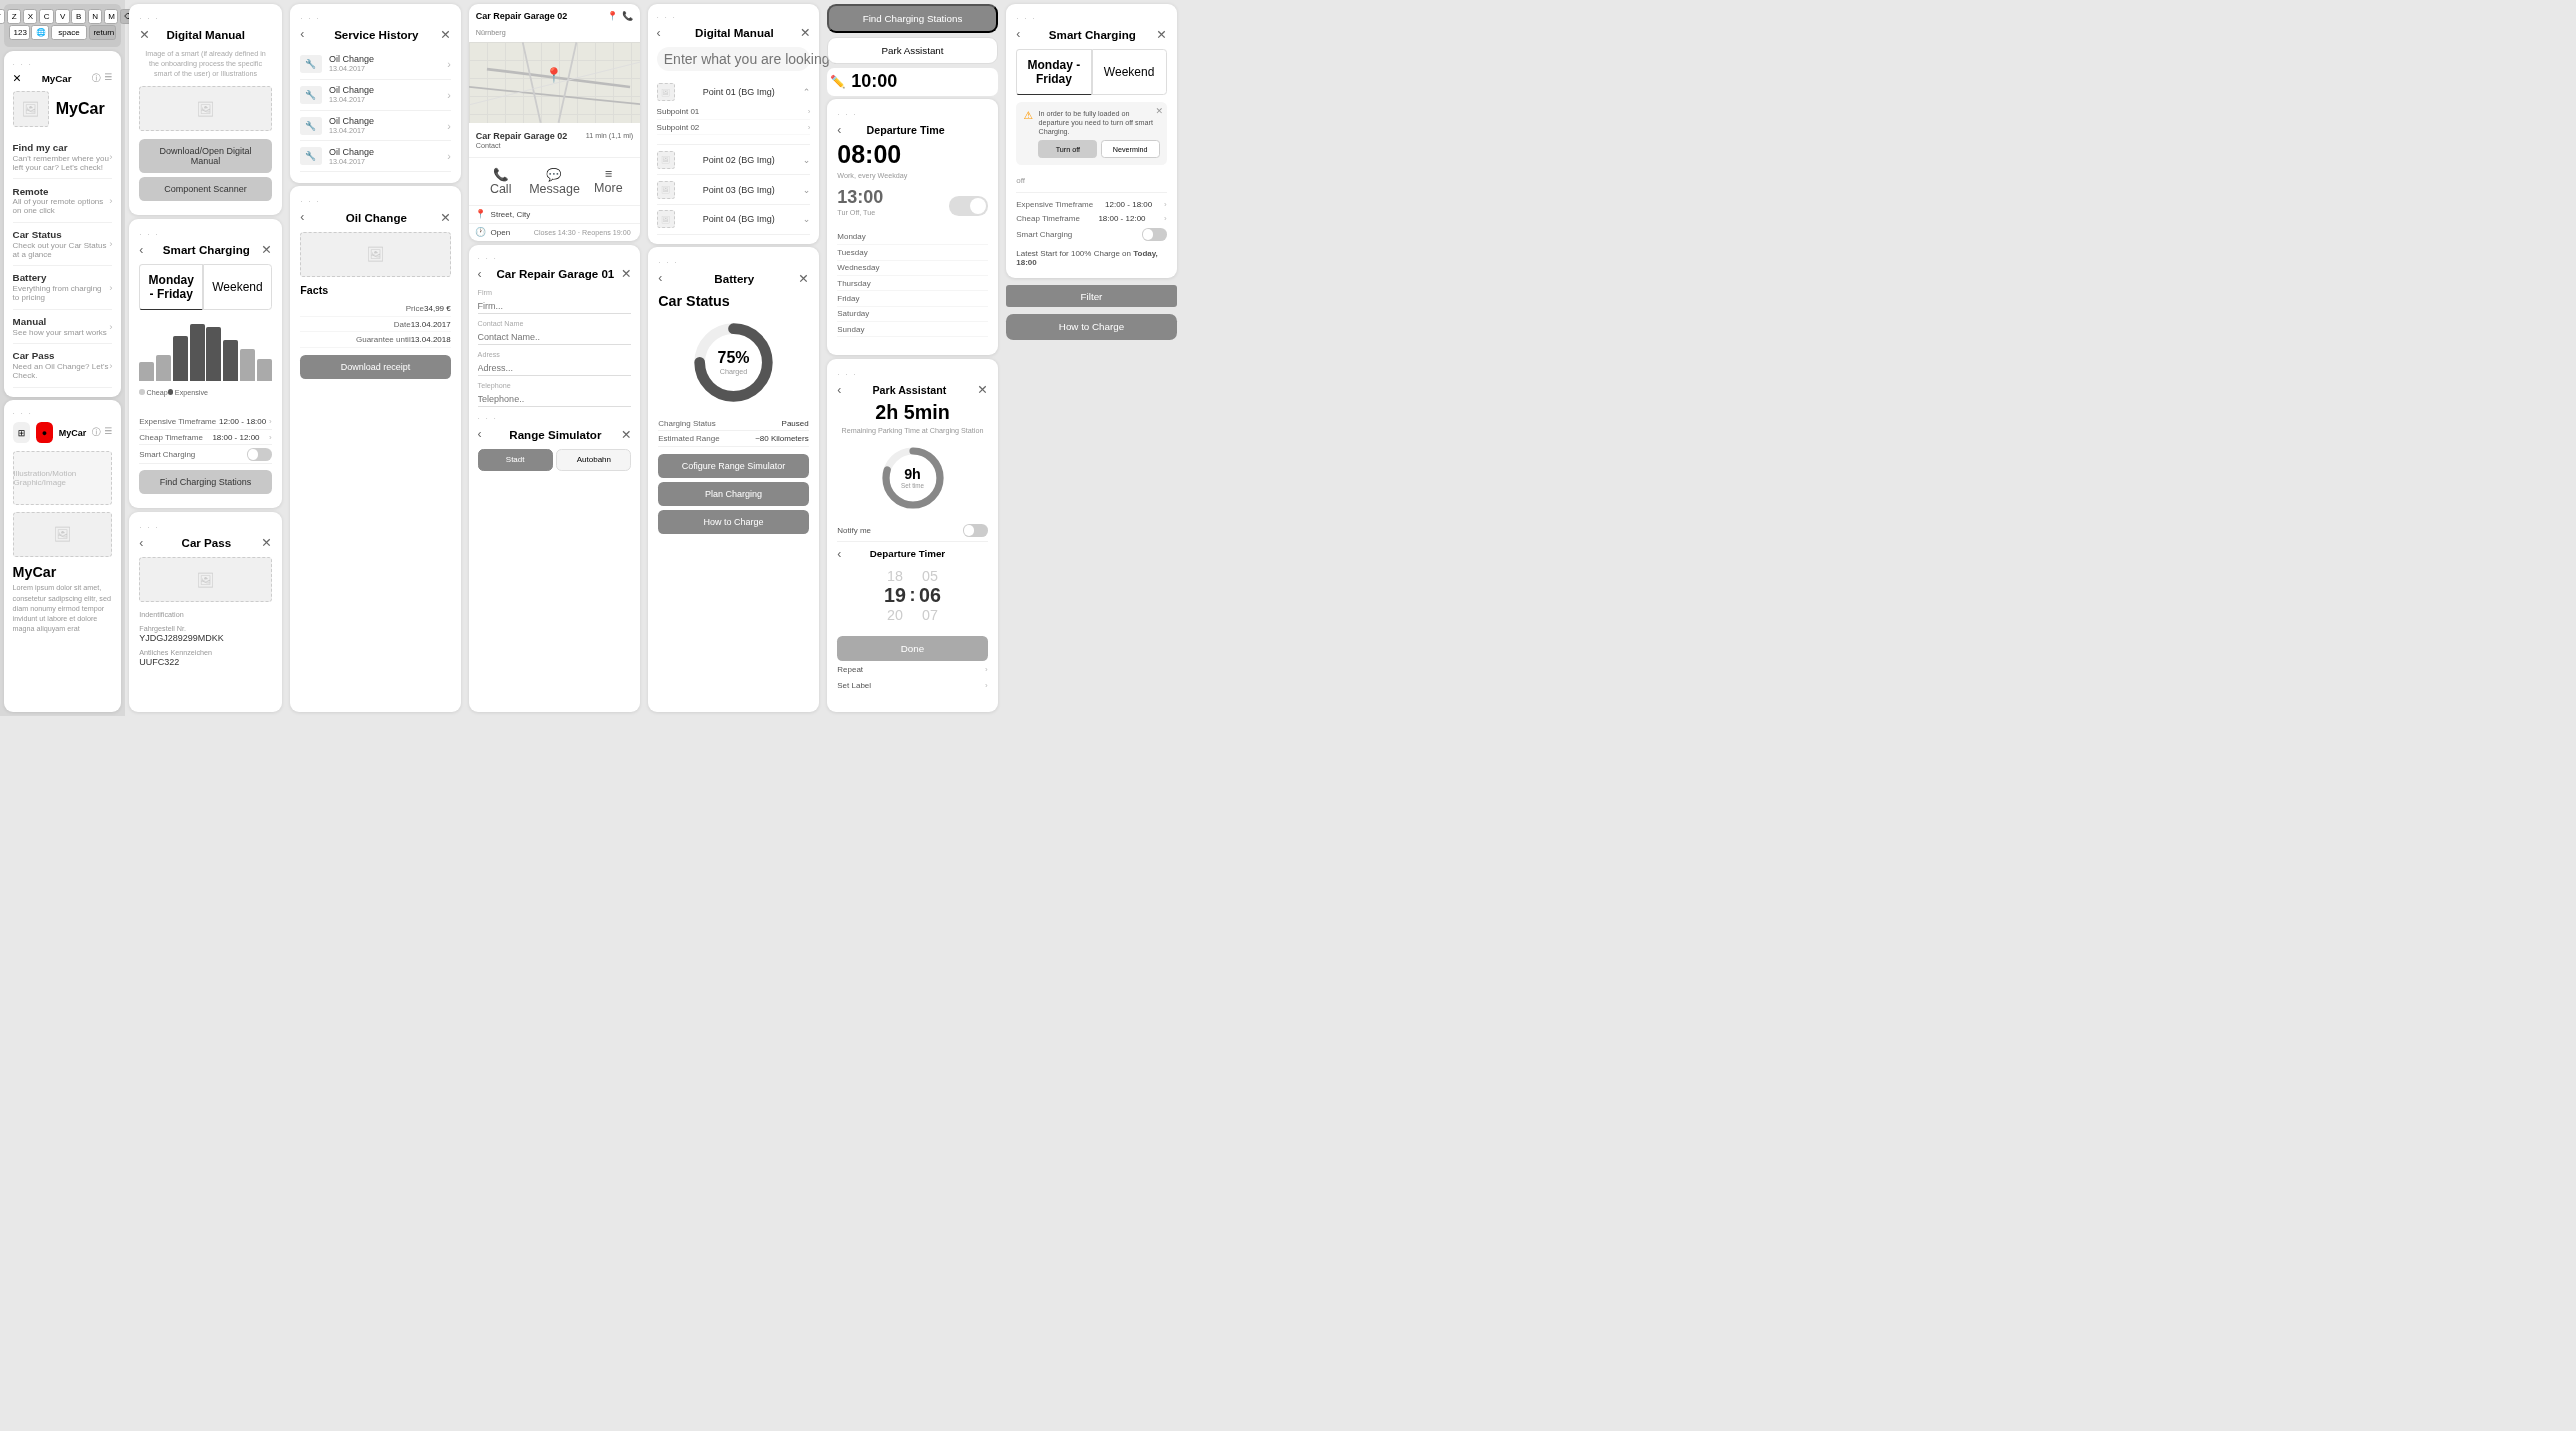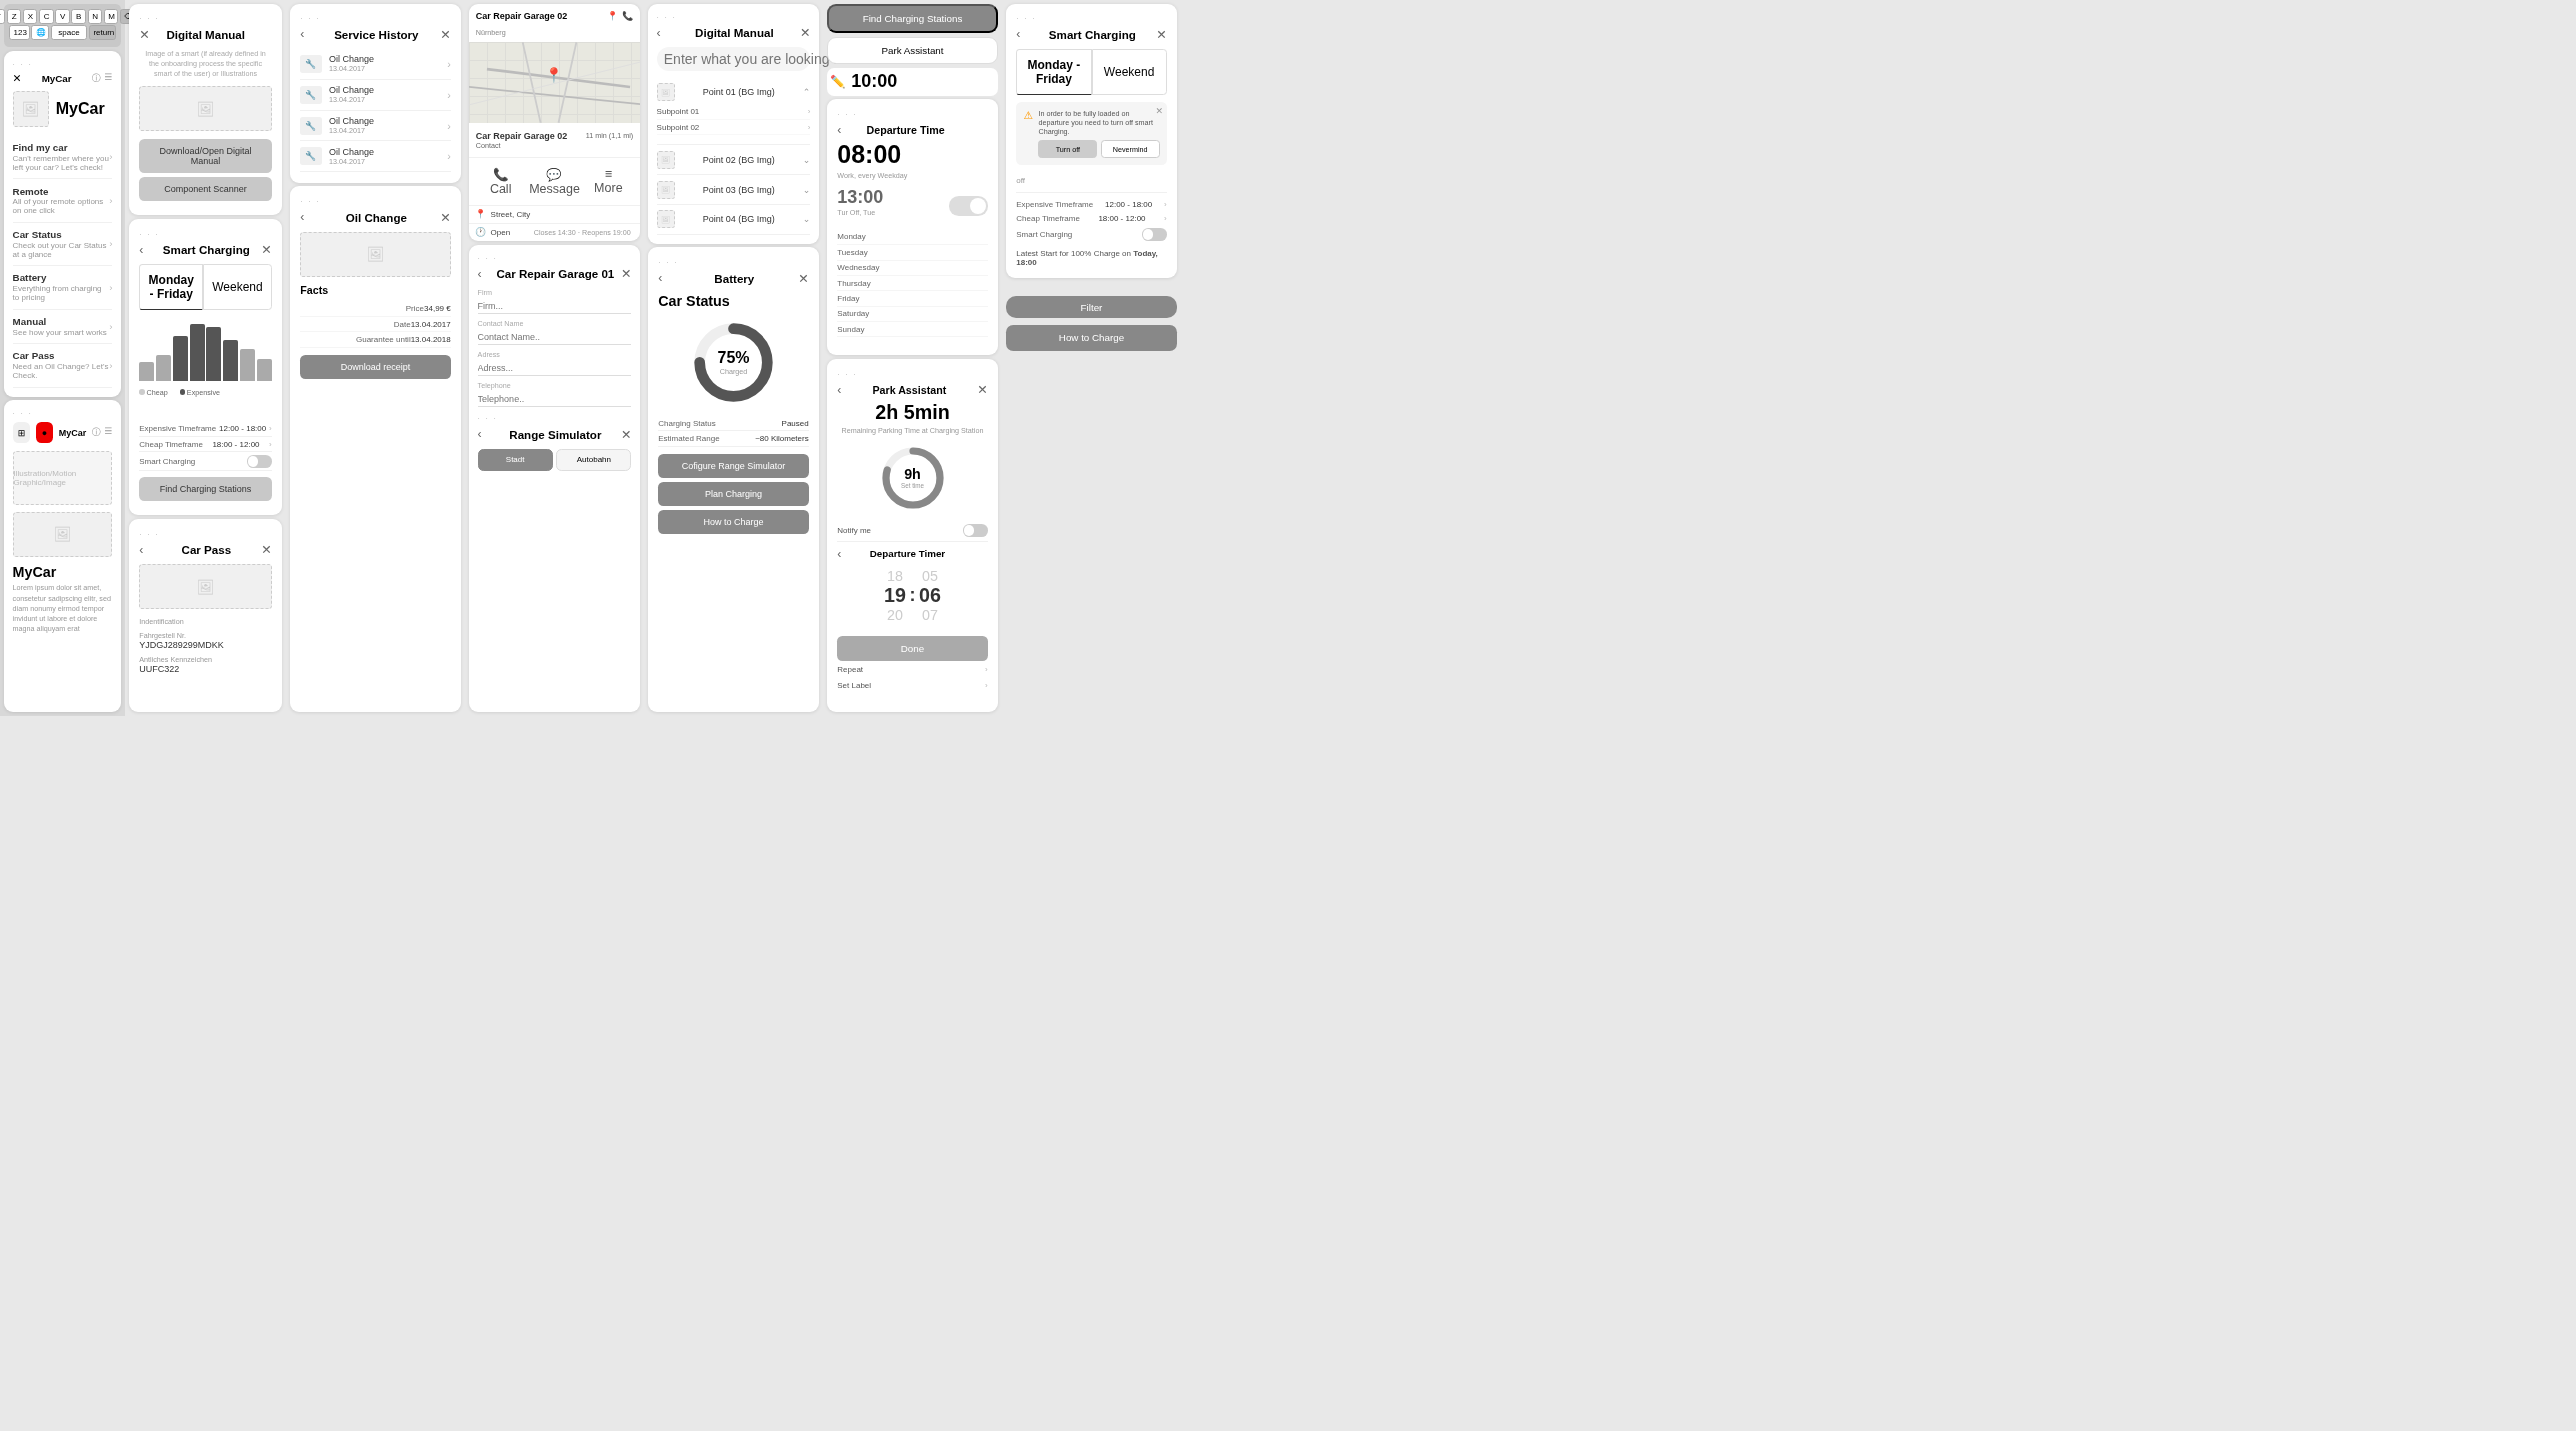--- a/index.html
+++ b/index.html
@@ -235,24 +235,24 @@
     }
     .chart-bar {
       background: #aaa;
       border-radius: 1.8px 1.8px 0 0;
       flex: 1;
     }
     .chart-bar.dark { background: #555; }
 
     .legend-row {
       display: flex;
-      gap: 12px;
+      gap: 0;
       font-size: 7.2px;
       color: #666;
-      margin-bottom: 25px;
+      margin-bottom: 18px;
     }
     .legend-dot {
       width: 5.4px; height: 5.4px;
       border-radius: 50%;
       display: inline-block;
       margin-right: 1.8px;
     }
     .legend-dot.light { background: #ccc; }
     .legend-dot.dark { background: #555; }
 
@@ -743,26 +743,26 @@
     .latest-start {
       font-size: 8px;
       color: #555;
       margin-top: 5.4px;
     }
     .latest-start-val { font-weight: 600; }
 
     .filter-bar {
       background: #888;
       color: #fff;
-      border-radius: 10px;
+      border-radius: 3px;
       padding: 5.4px 10.7px;
       text-align: center;
       font-size: 9.8px;
       font-weight: 500;
-      margin-top: 15px;
+      margin-top: 4px;
       cursor: pointer;
     }
     .rs-btn-row {
       display: flex;
       gap: 3.6px;
     }
     .rs-btn {
       flex: 1;
       padding: 5.4px;
       border: 0.9px solid #ddd;

